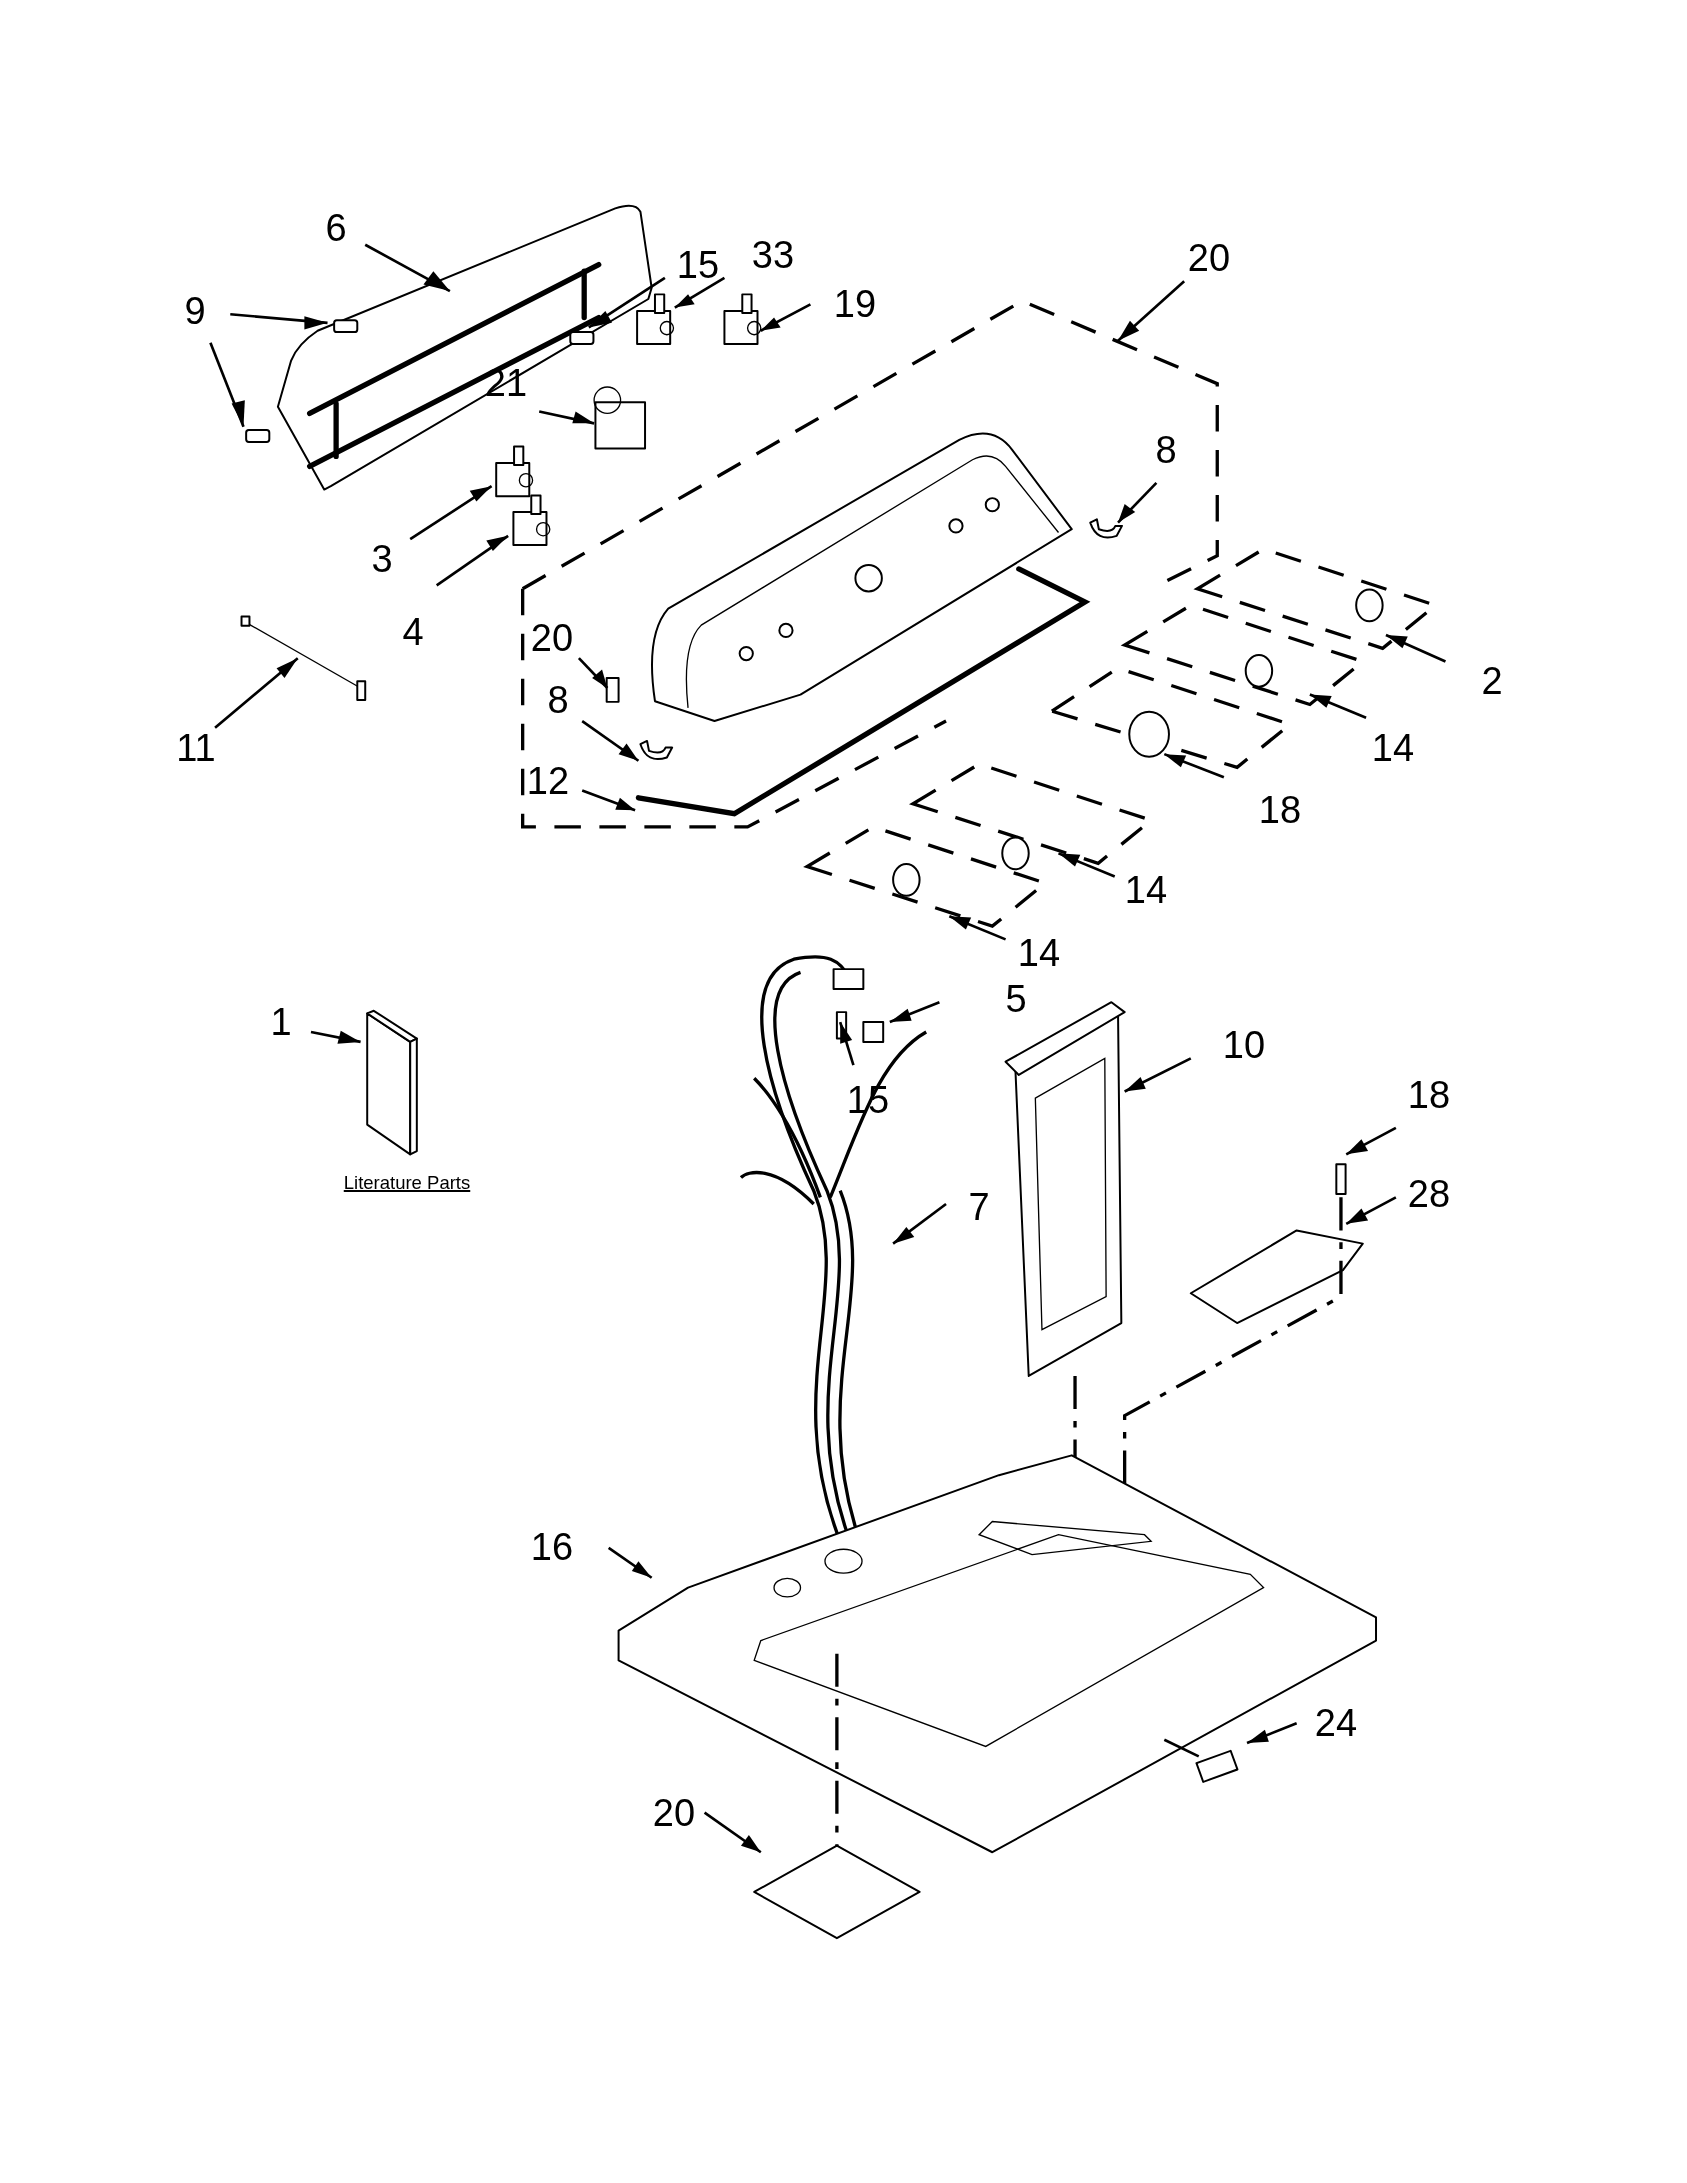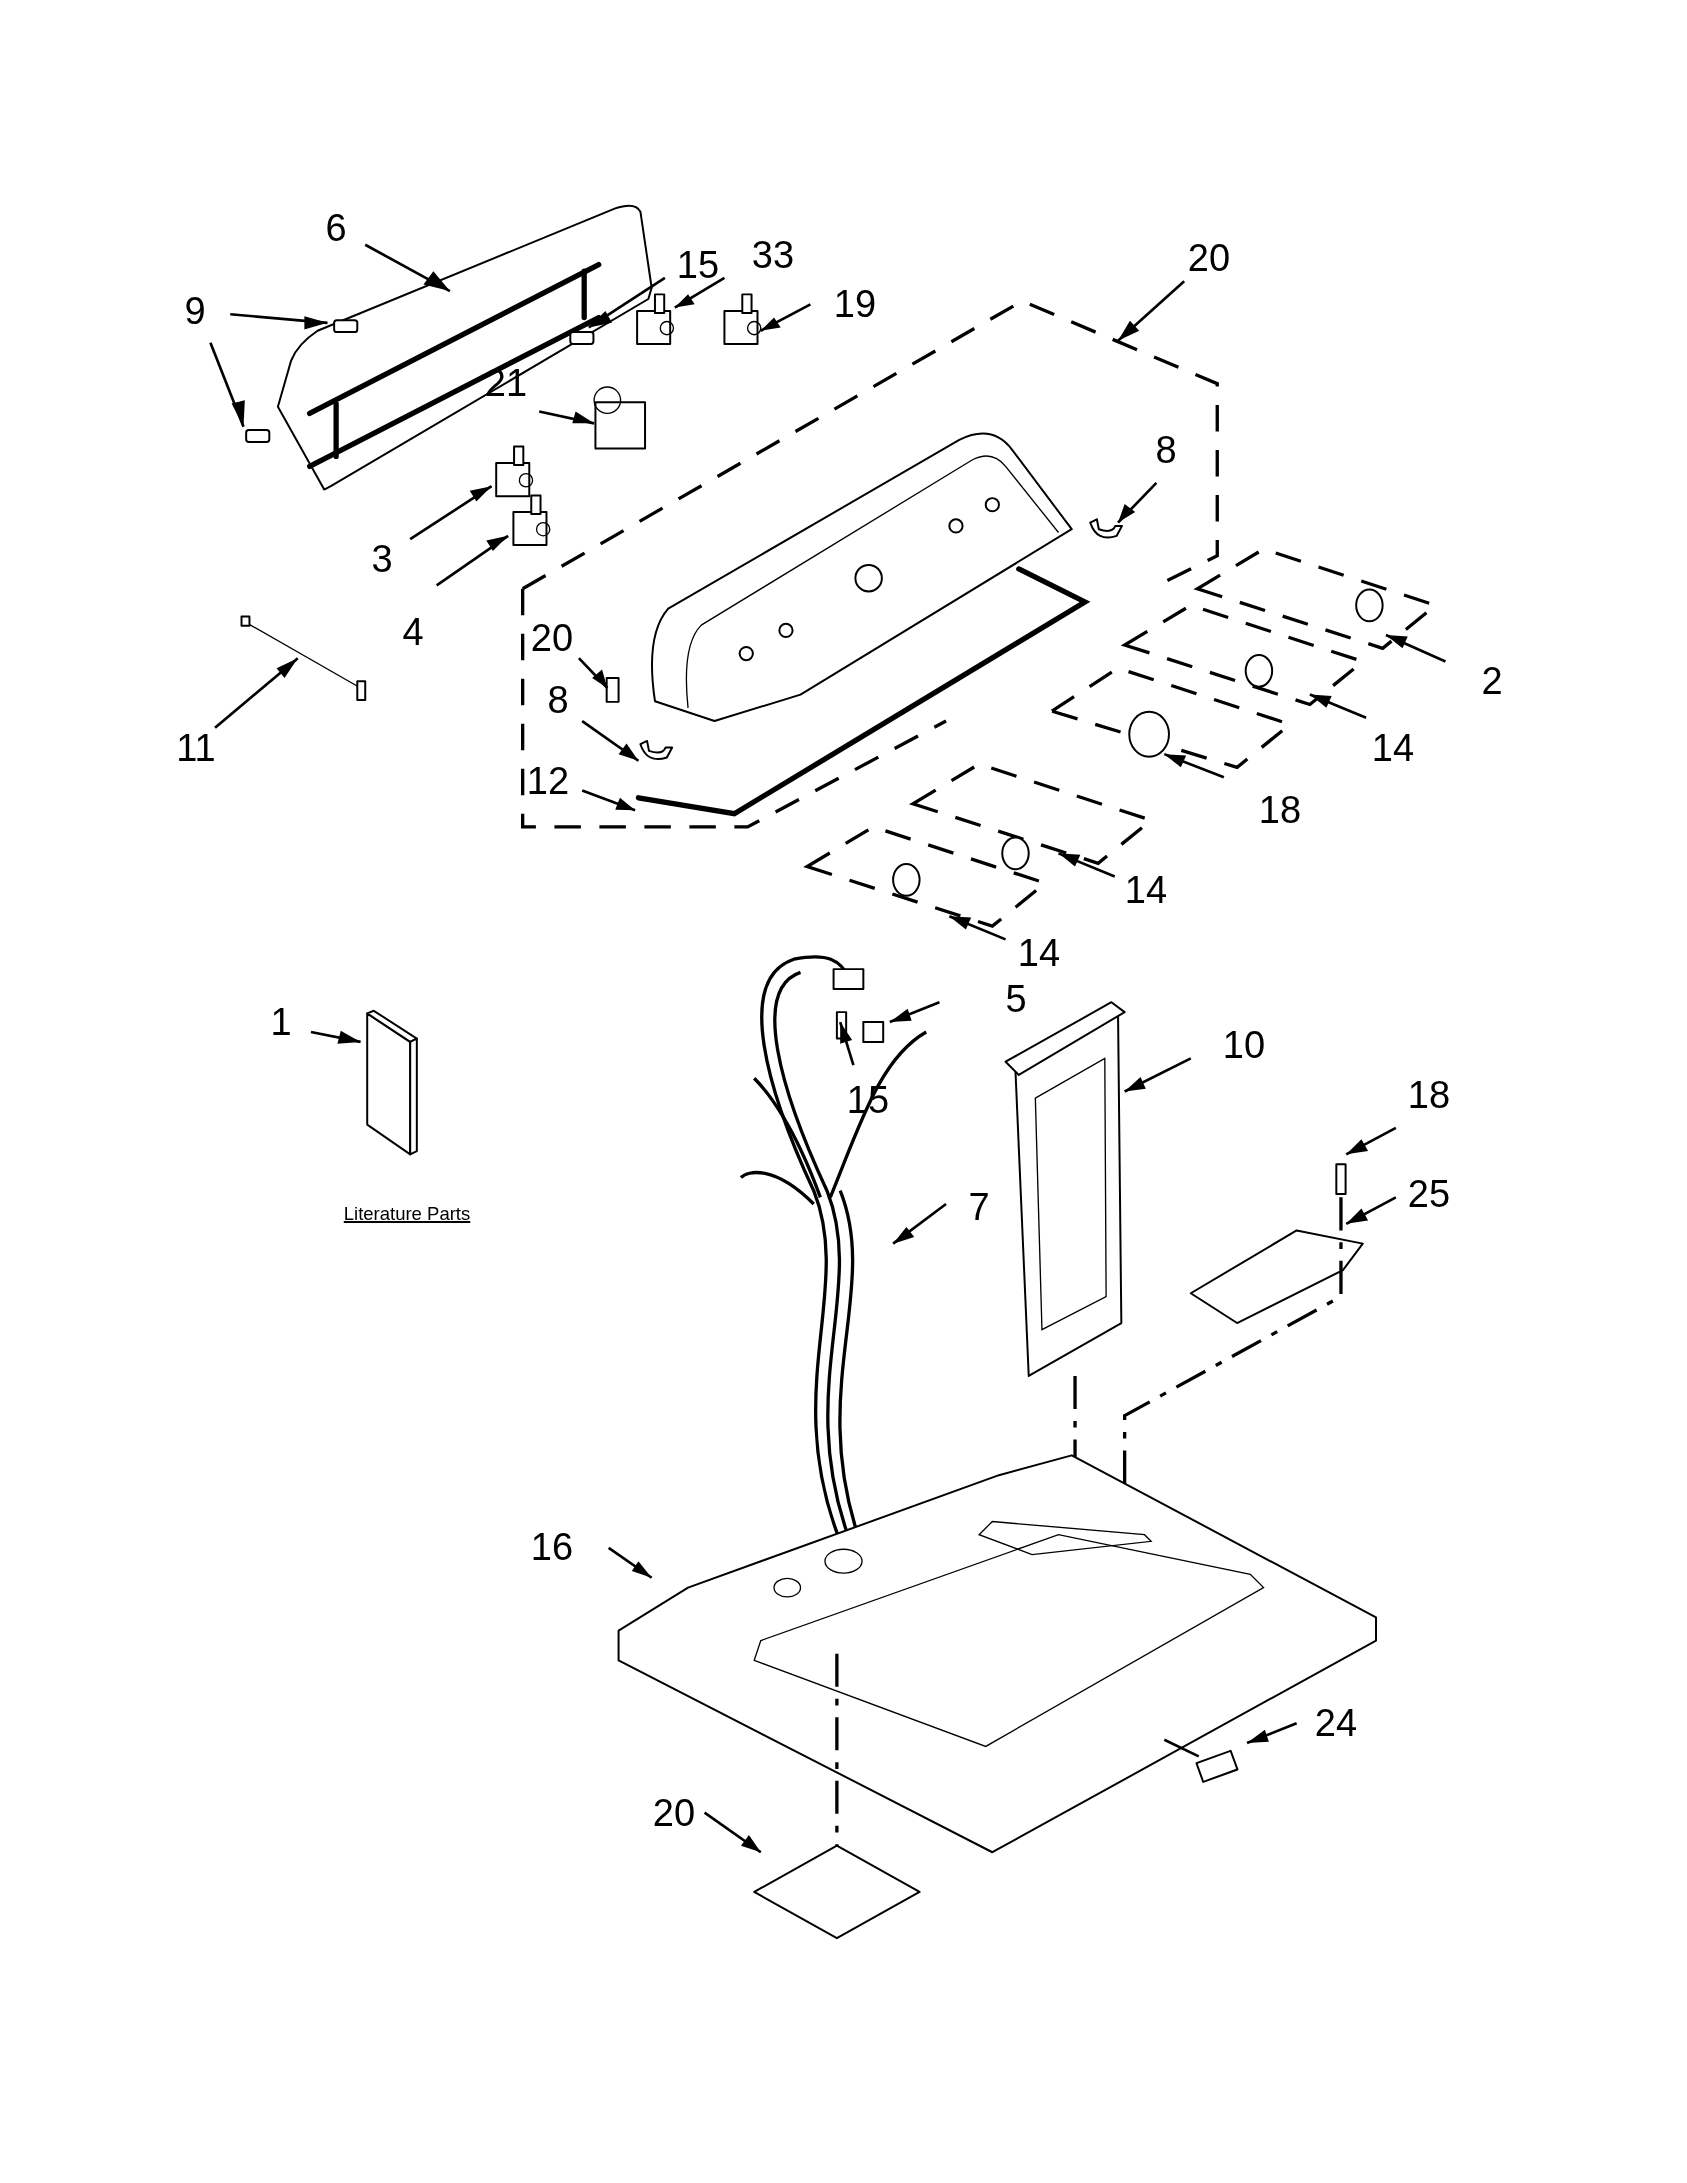--- a/index.html
+++ b/index.html
@@ -258,20 +258,20 @@
 <div class="callout" style="left:1492px;top:681px">2</div>
 <div class="callout" style="left:1393px;top:748px">14</div>
 <div class="callout" style="left:1280px;top:810px">18</div>
 <div class="callout" style="left:1146px;top:890px">14</div>
 <div class="callout" style="left:1039px;top:953px">14</div>
 <div class="callout" style="left:281px;top:1022px">1</div>
 <div class="callout" style="left:1016px;top:999px">5</div>
 <div class="callout" style="left:868px;top:1100px">15</div>
 <div class="callout" style="left:1244px;top:1045px">10</div>
 <div class="callout" style="left:1429px;top:1095px">18</div>
-<div class="callout" style="left:1429px;top:1194px">25</div>
+<div class="callout" style="left:1429px;top:1194px">28</div>
 <div class="callout" style="left:979px;top:1207px">7</div>
 <div class="callout" style="left:552px;top:1547px">16</div>
 <div class="callout" style="left:1336px;top:1723px">24</div>
 <div class="callout" style="left:674px;top:1813px">20</div>
 
-<div class="lit-label" style="left:407px;top:1214px">Literature Parts</div>
+<div class="lit-label" style="left:407px;top:1183px">Literature Parts</div>
 
 
 </body></html>

